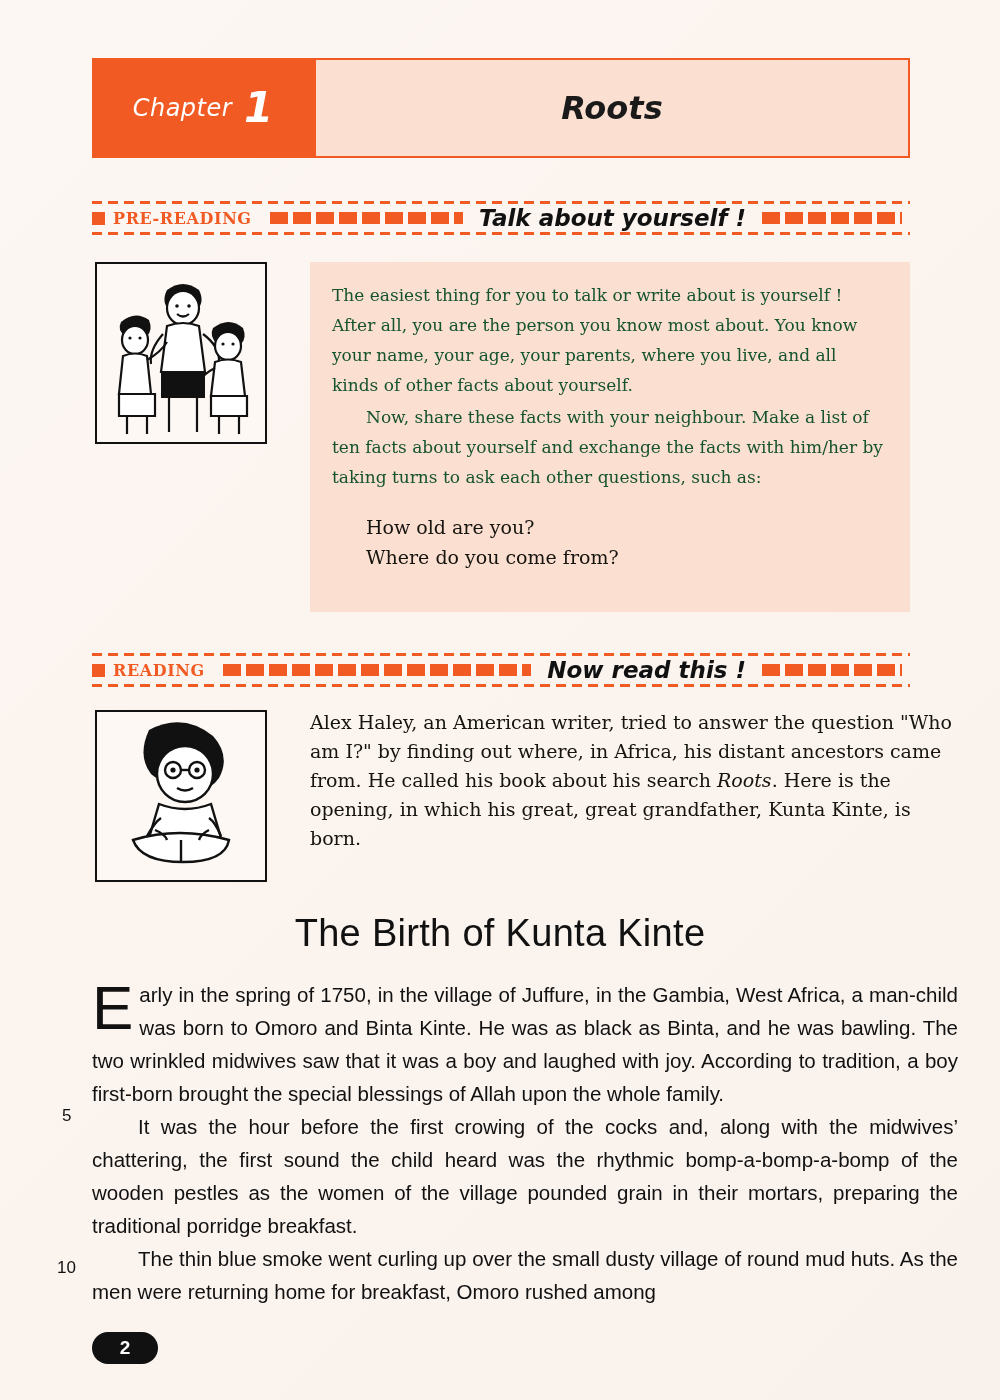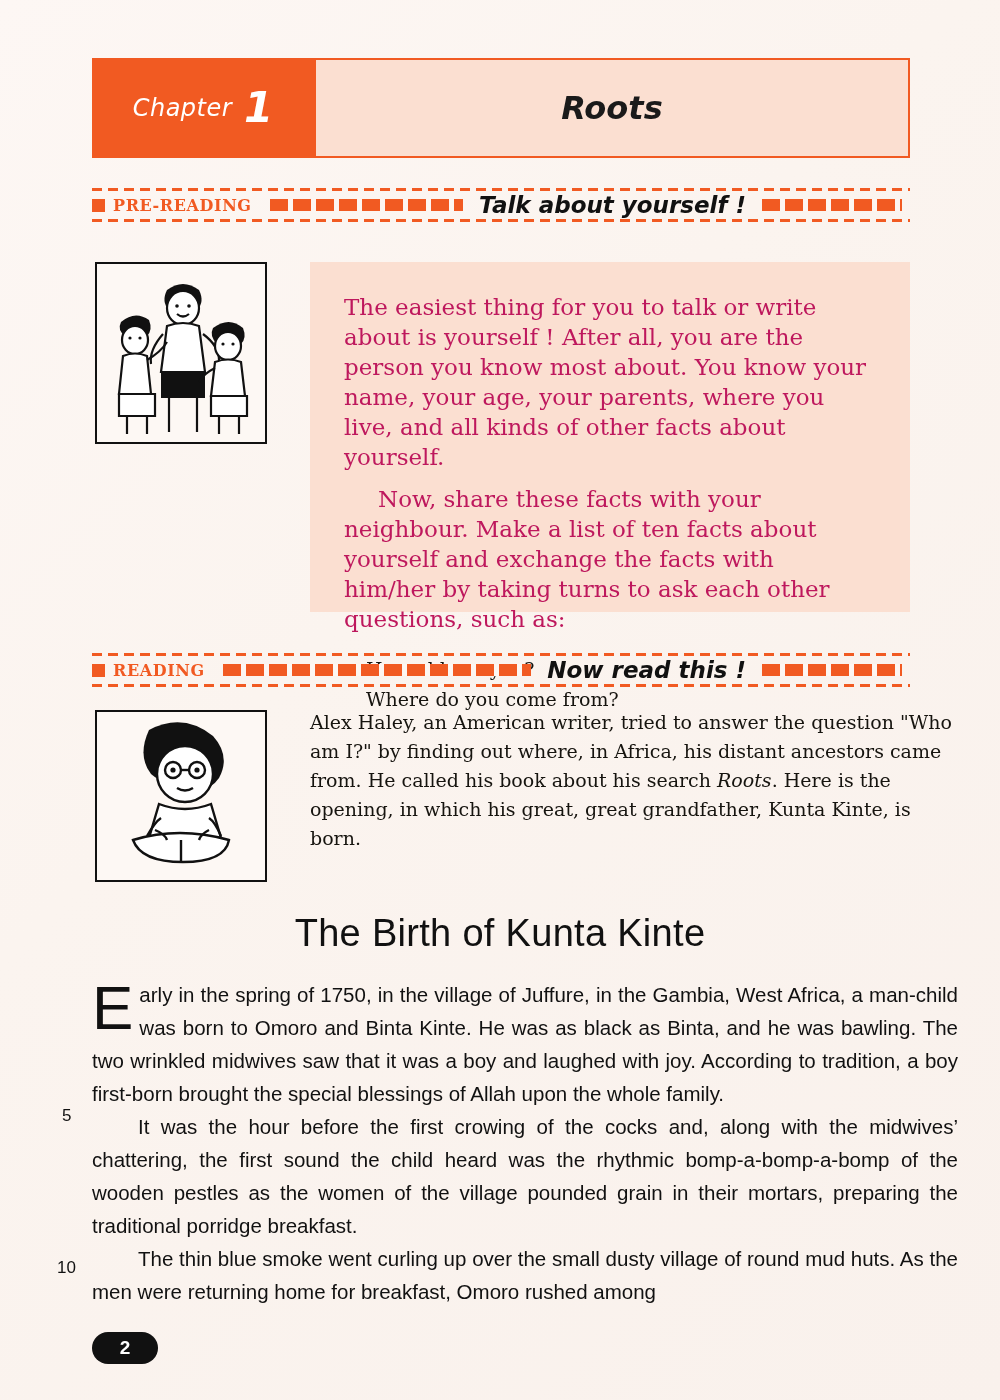--- a/index.html
+++ b/index.html
@@ -142,25 +142,25 @@
   }
 
   
   .panel {
     position: absolute;
     background: #fbdfd1;
     box-sizing: border-box;
     padding: 18px 26px 20px 22px;
   }
   .panel p {
-    margin: 12px;
+    margin: 0;
     font-family: "DejaVu Serif", serif;
-    font-size: 23px;
+    font-size: 17px;
     line-height: 30px;
-    color: #be185d;
+    color: #14532d;
   }
   .panel p.indent { text-indent: 34px; margin-top: 2px; }
   .panel .qs {
     margin-top: 20px;
     margin-left: 34px;
   }
   .panel .qs div {
     font-family: "DejaVu Serif", serif;
     font-size: 19px;
     line-height: 30px;
@@ -243,21 +243,21 @@
   <div class="chapter-bar">
     <div class="chapter-tab">
       <span class="ch-label">Chapter</span>
       <span class="ch-num">1</span>
     </div>
     <div class="chapter-title-box">
       <span class="title">Roots</span>
     </div>
   </div>
 
-  <div class="section-band" style="top:188px;text-align:right;">
+  <div class="section-band" style="top:201px;text-align:right;">
     <div class="band-dashes-top"></div>
     <div class="band-dashes-bot"></div>
     <div class="band-row">
       <div class="band-sq"></div>
       <div class="band-label">PRE-READING</div>
       <div class="band-fill"></div>
       <div class="band-sub">Talk about yourself !</div>
       <div class="band-fill short"></div>
     </div>
   </div>

